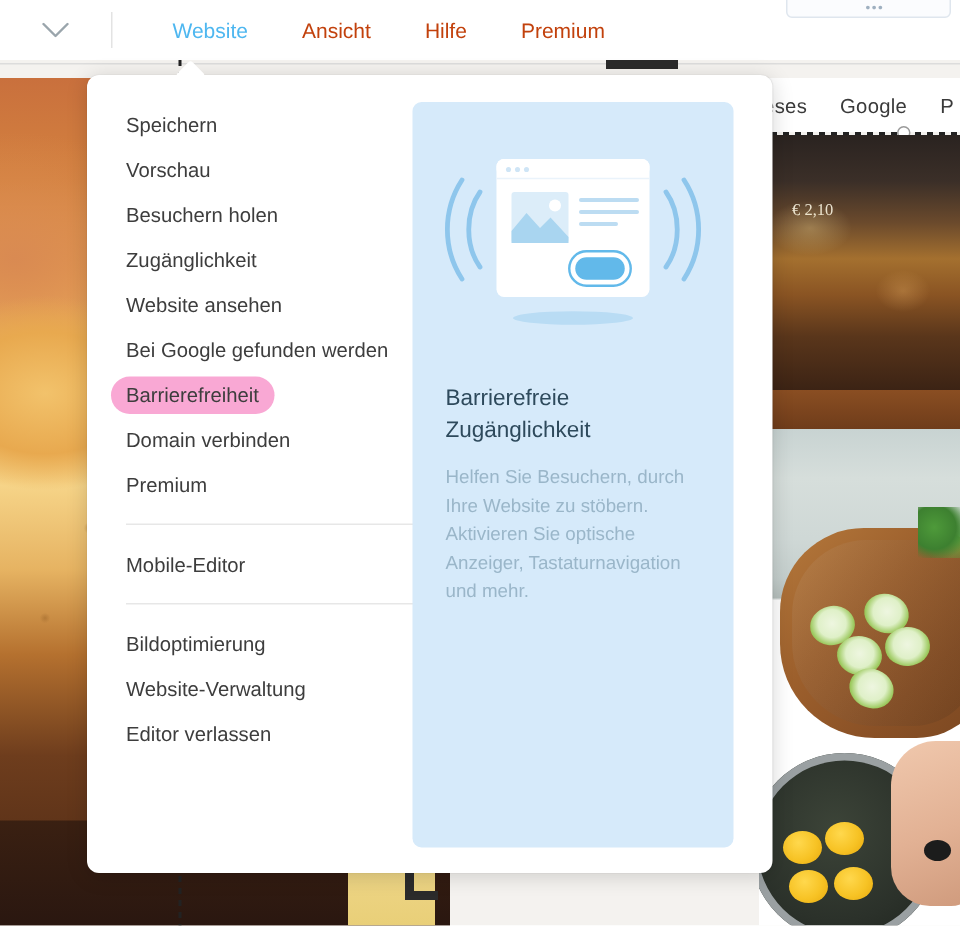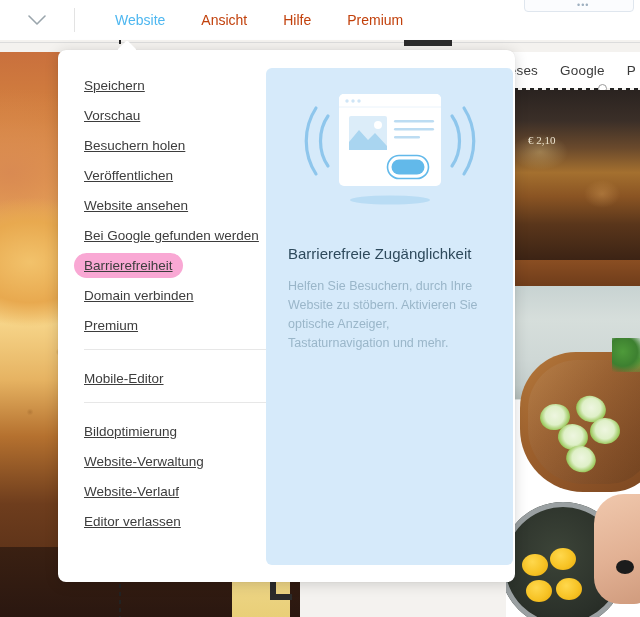--- a/index.html
+++ b/index.html
@@ -313,52 +313,51 @@
   }
 
   .dd-left {
     position: absolute;
     left: 0; top: 0; width: 280px; height: 100%;
     padding: 18px 0 0 0;
   }
   .dd-item {
     height: 30px;
     display: flex;
-    align-items: flex-end;
+    align-items: center;
     padding-left: 26px;
     font-size: 13.5px;
     color: #3d3d3d;
     cursor: pointer;
     white-space: nowrap;
-    text-decoration: underline;
   }
   .dd-item .lbl {
     display:inline-block;
     padding: 5px 10px;
     border-radius: 14px;
     margin-left: -10px;
   }
   .dd-item.selected .lbl {
     background: #f9a8d4;
     color: #3d3d3d;
   }
   .dd-sep {
     height: 1px;
     background: #e7e7e7;
     margin: 11px 26px 11px 26px;
   }
 
   
   .dd-right {
     position: absolute;
-    right: 2px; top: 18px;
-    width: 247px; height: 497px;
+    right: 26px; top: 18px;
+    width: 214px; height: 497px;
     background: #d6eafa;
     border-radius: 6px;
-    padding: 0 22px;
+    padding: 12px 22px;
   }
   .illus {
     position: relative;
     width: 100%;
     height: 150px;
     margin-top: 12px;
   }
   .illus svg { position:absolute; left:50%; top:0; transform: translateX(-50%); }
 
   .card-title {
@@ -458,21 +457,21 @@
       <div class="dd-item">
         <span class="lbl">Speichern</span>
       </div>
       <div class="dd-item">
         <span class="lbl">Vorschau</span>
       </div>
       <div class="dd-item">
         <span class="lbl">Besuchern holen</span>
       </div>
       <div class="dd-item">
-        <span class="lbl">Veröffentlichen</span>
+        <span class="lbl">Zugänglichkeit</span>
       </div>
       <div class="dd-item">
         <span class="lbl">Website ansehen</span>
       </div>
       <div class="dd-item">
         <span class="lbl">Bei Google gefunden werden</span>
       </div>
       <div class="dd-item selected">
         <span class="lbl">Barrierefreiheit</span>
       </div>
@@ -489,23 +488,20 @@
         <span class="lbl">Mobile-Editor</span>
       </div>
 
       <div class="dd-sep"></div>
 
       <div class="dd-item">
         <span class="lbl">Bildoptimierung</span>
       </div>
       <div class="dd-item">
         <span class="lbl">Website-Verwaltung</span>
-      </div>
-      <div class="dd-item">
-        <span class="lbl">Website-Verlauf</span>
       </div>
       <div class="dd-item">
         <span class="lbl">Editor verlassen</span>
       </div>
     </div>
 
     <div class="dd-right">
       <div class="illus">
         <svg width="176" height="140" viewBox="0 0 176 140" fill="none">
 

